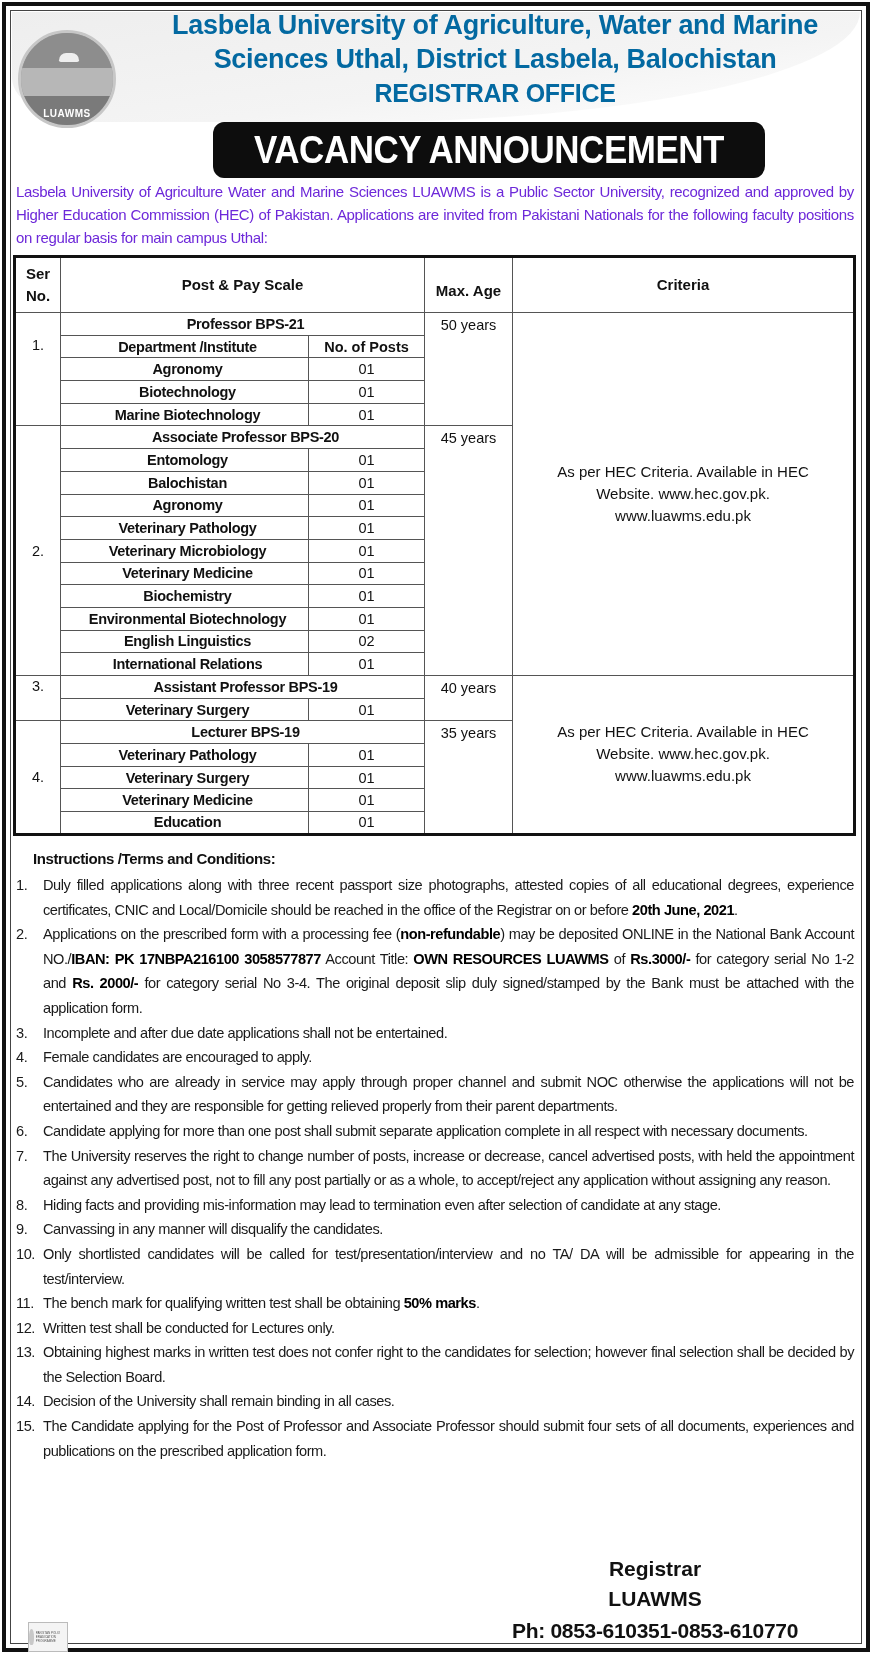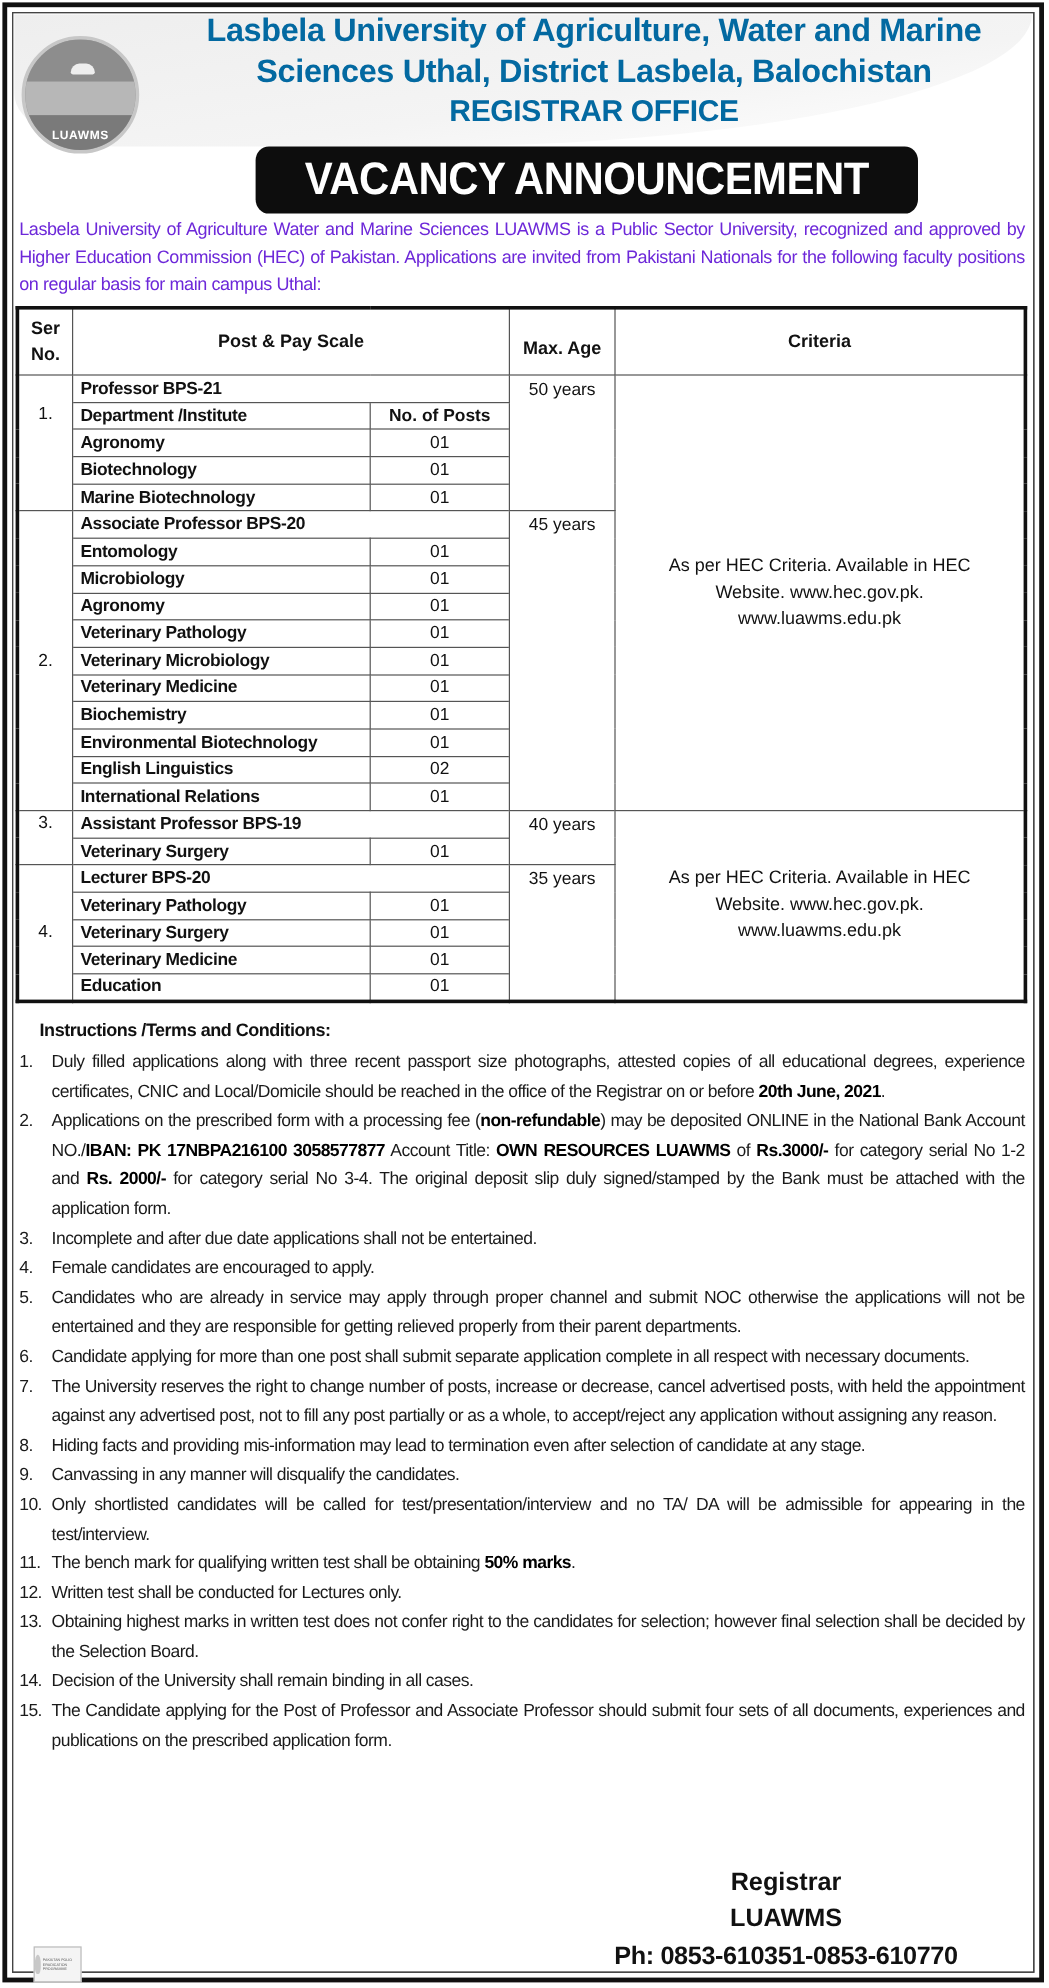--- a/index.html
+++ b/index.html
@@ -59,21 +59,21 @@
     font-size: 15px; line-height: 23px; text-align: justify; color: #6d28d9;
     letter-spacing: -0.35px;
   }
 
   
   .vac-table {
     position: absolute; left: 13px; top: 255px; width: 843px;
     border: 3px solid #111; border-collapse: collapse;
     font-family: "Liberation Sans", sans-serif; font-size: 14.5px; color: #111;
   }
-  .vac-table td, .vac-table th { border: 1px solid #555; }
+  .vac-table td, .vac-table th { border: 1px solid #555; text-align: center; }
   .vac-table th { font-weight: bold; text-align: center; height: 56px; font-size: 15px; line-height: 22px; }
   .c-ser { width: 46px; text-align: center; vertical-align: middle; }
   .c-post { width: 248px; padding-left: 6px; font-weight: bold; letter-spacing: -0.3px; }
   .c-num { width: 116px; text-align: center; }
   .c-age { width: 88px; text-align: center; vertical-align: top; padding-top: 4px; }
   .c-crit { text-align: center; vertical-align: middle; line-height: 22px; font-size: 15px; }
   .vac-table tr.r td { height: 22.7px; }
   .c-post.title { }
   .c-num.hdr { font-weight: bold; }
 
@@ -167,21 +167,21 @@
       <tr class="r">
         <td class="c-ser" rowspan="11">2.</td>
         <td class="c-post title" colspan="2">Associate Professor BPS-20</td>
         <td class="c-age" rowspan="11">45 years</td>
       </tr>
       <tr class="r">
         <td class="c-post">Entomology</td>
         <td class="c-num">01</td>
       </tr>
       <tr class="r">
-        <td class="c-post">Microbiology</td>
+        <td class="c-post">Balochistan</td>
         <td class="c-num">01</td>
       </tr>
       <tr class="r">
         <td class="c-post">Agronomy</td>
         <td class="c-num">01</td>
       </tr>
       <tr class="r">
         <td class="c-post">Veterinary Pathology</td>
         <td class="c-num">01</td>
       </tr>
@@ -214,21 +214,21 @@
         <td class="c-post title" colspan="2">Assistant Professor BPS-19</td>
         <td class="c-age" rowspan="2">40 years</td>
         <td class="c-crit" rowspan="7" style="padding: 0px 40px;">As per HEC Criteria. Available in HEC Website. www.hec.gov.pk. www.luawms.edu.pk</td>
       </tr>
       <tr class="r">
         <td class="c-post">Veterinary Surgery</td>
         <td class="c-num">01</td>
       </tr>
       <tr class="r">
         <td class="c-ser" rowspan="5">4.</td>
-        <td class="c-post title" colspan="2">Lecturer BPS-20</td>
+        <td class="c-post title" colspan="2">Lecturer BPS-19</td>
         <td class="c-age" rowspan="5">35 years</td>
       </tr>
       <tr class="r">
         <td class="c-post">Veterinary Pathology</td>
         <td class="c-num">01</td>
       </tr>
       <tr class="r">
         <td class="c-post">Veterinary Surgery</td>
         <td class="c-num">01</td>
       </tr>

